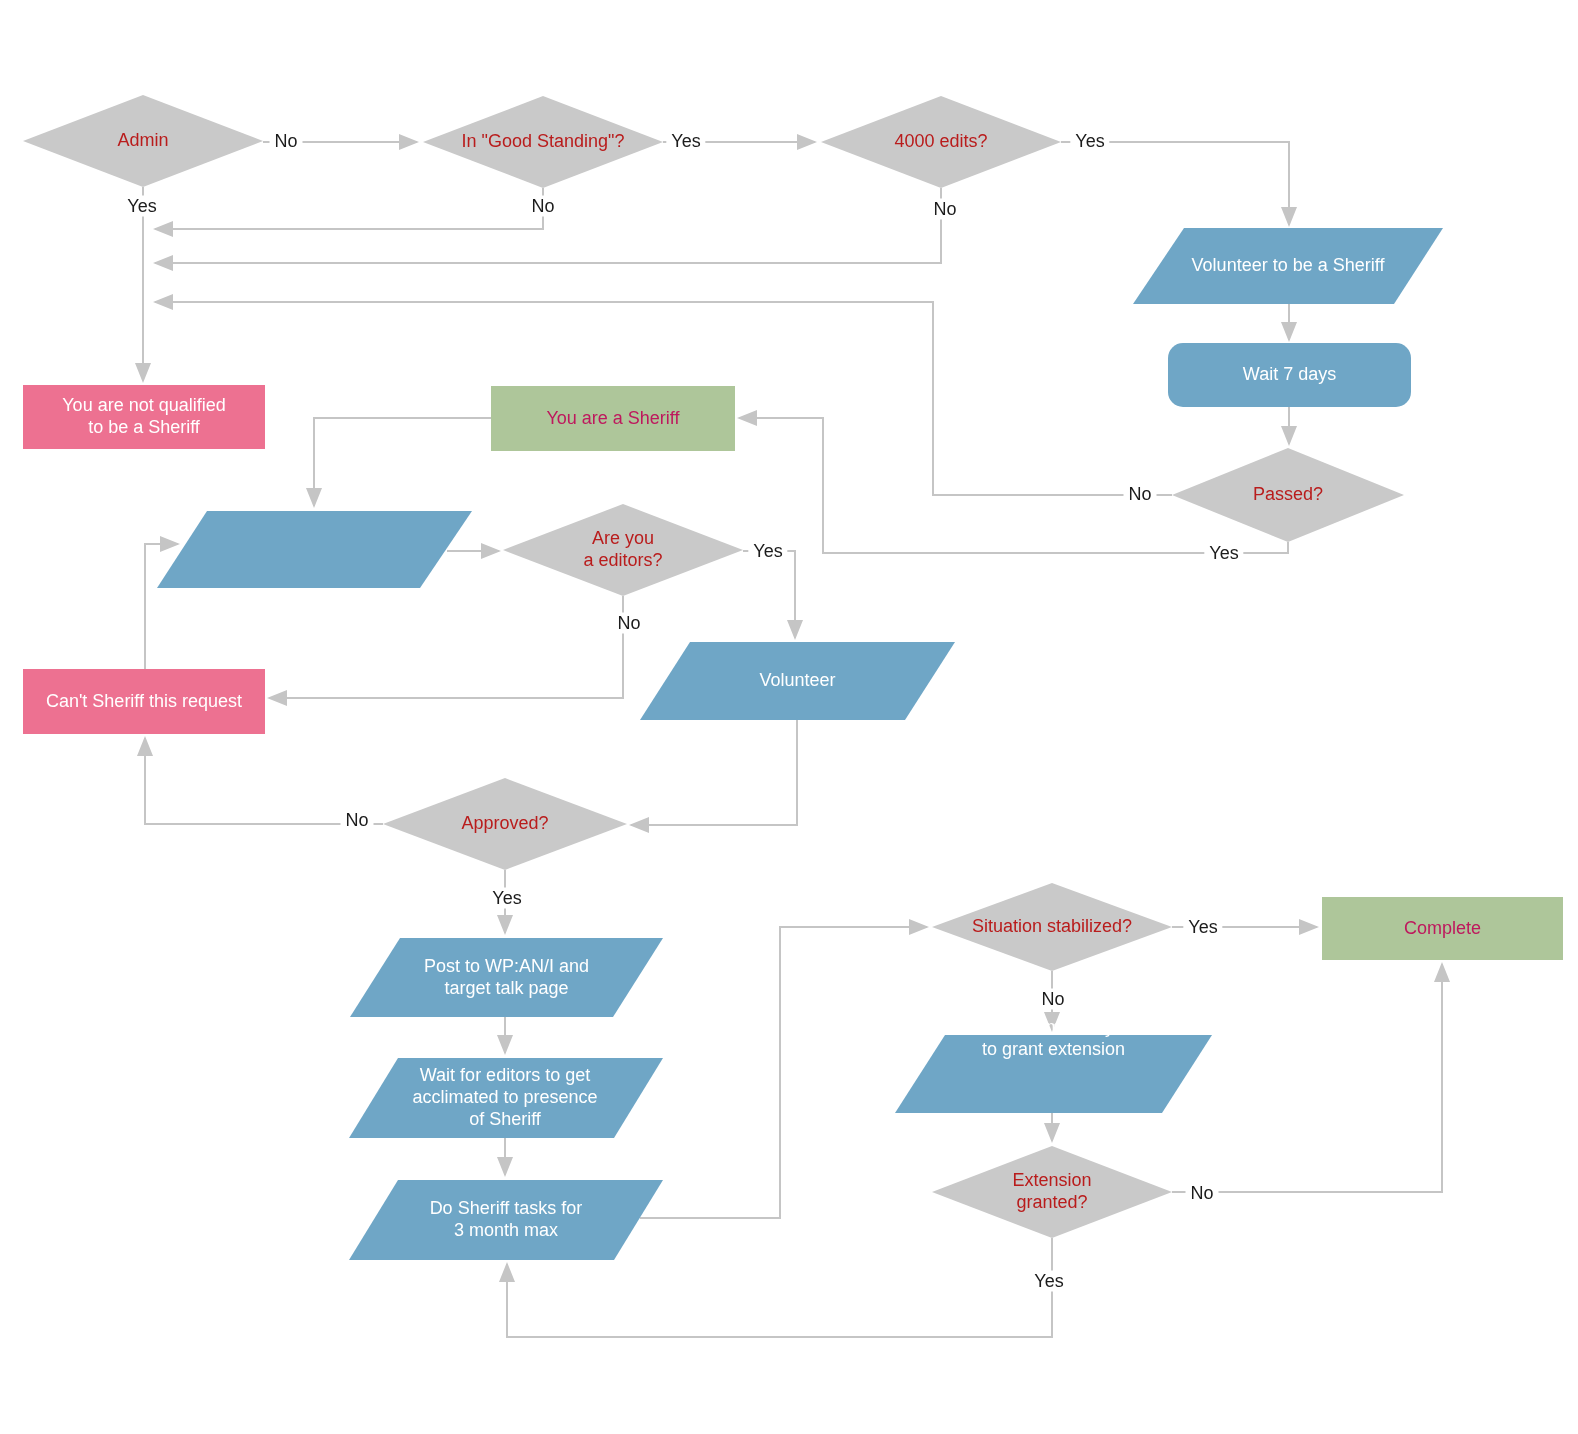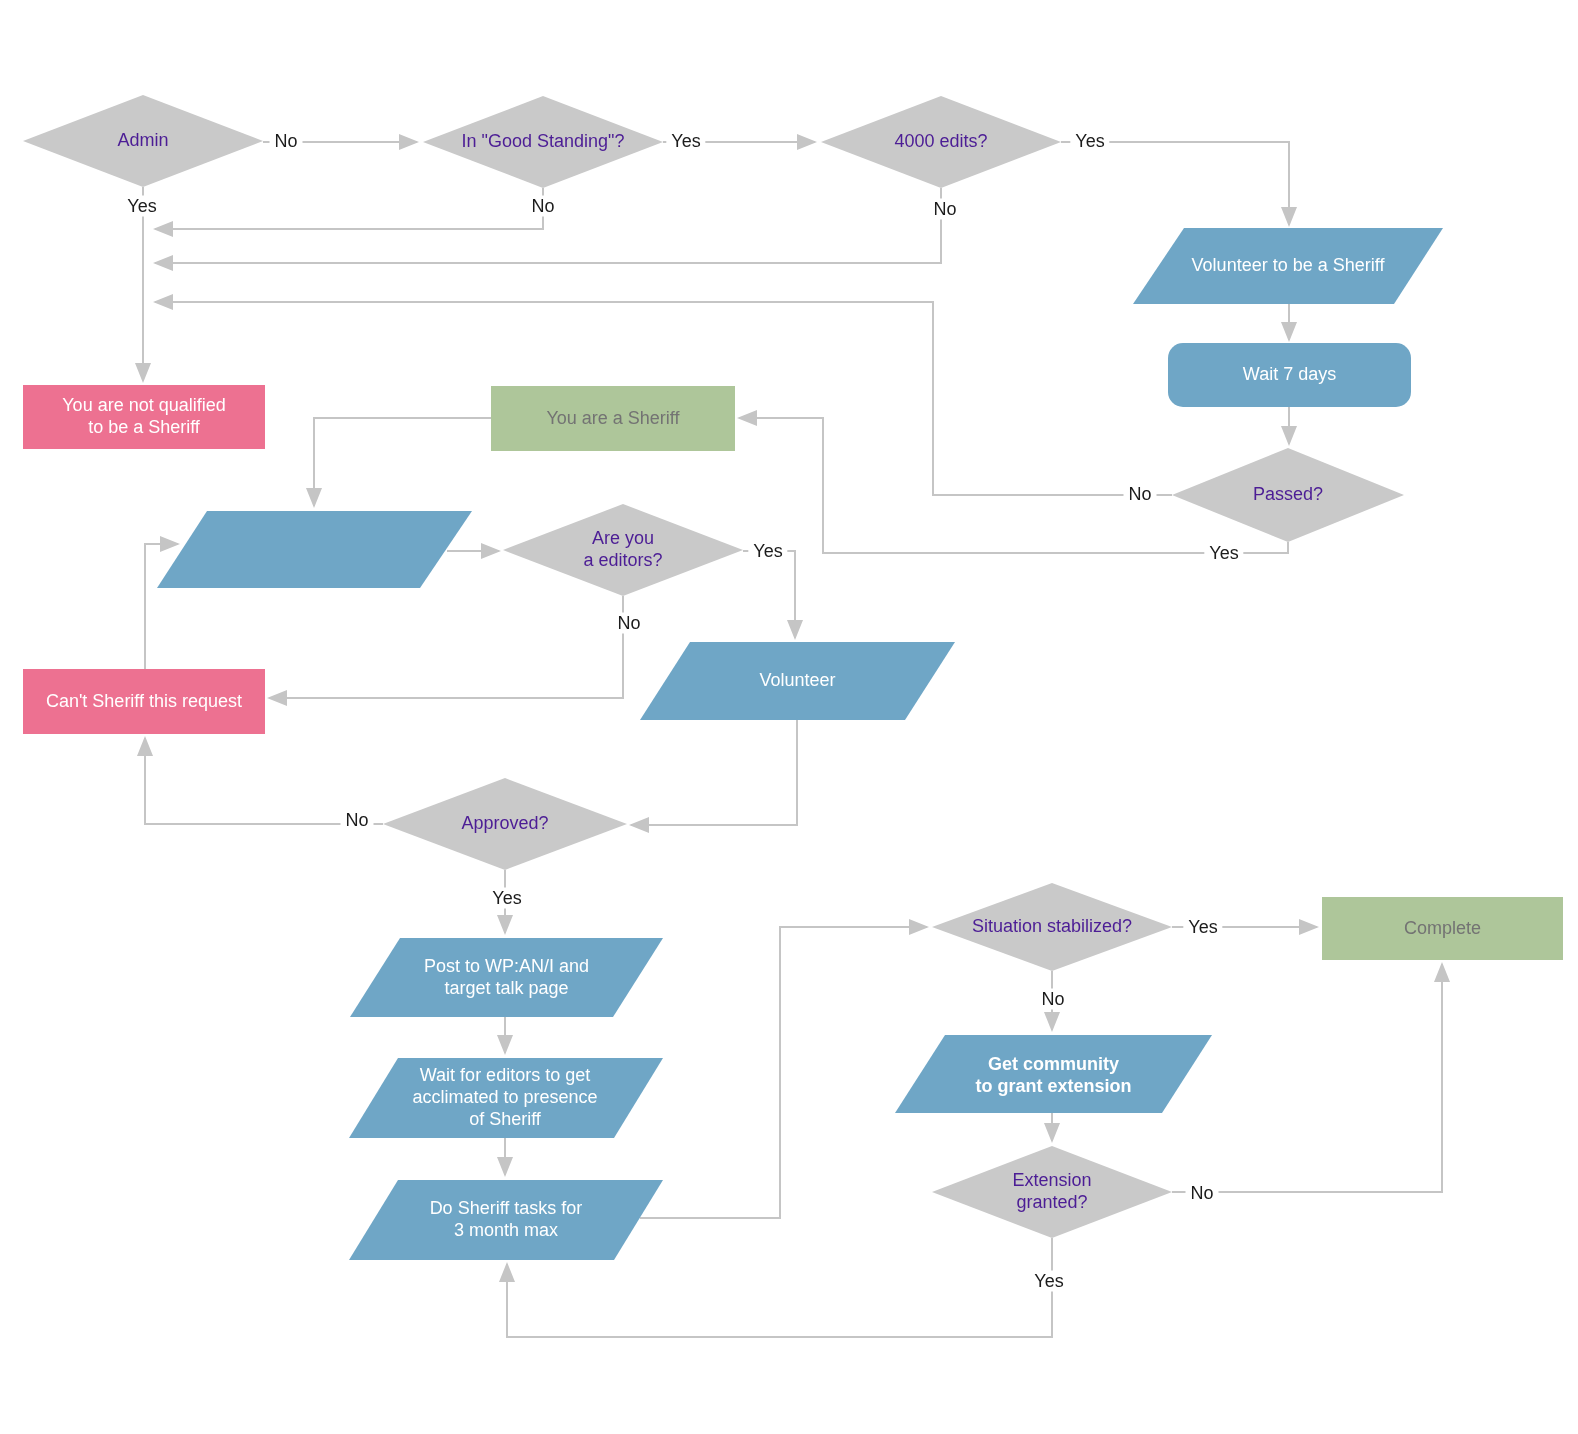--- a/index.html
+++ b/index.html
@@ -5,22 +5,22 @@
   html,body{margin:0;padding:0;background:#ffffff;}
   body{font-family:"Liberation Sans","DejaVu Sans",sans-serif;}
   #canvas{position:relative;width:1578px;height:1434px;background:#ffffff;overflow:hidden;}
   #shapes{position:absolute;left:0;top:0;}
   .node-label{
     position:absolute;display:flex;align-items:center;justify-content:center;
     text-align:center;white-space:pre-line;font-size:18px;line-height:1.22;
     pointer-events:none;
   }
   .on-color{color:#ffffff;}
-  .on-gray{color:#4c1d95;}
-  .on-green{color:#737373;}
+  .on-gray{color:#b91c1c;}
+  .on-green{color:#be185d;}
   .edge-label{
     position:absolute;transform:translate(-50%,-50%);
     font-size:18px;color:#1c1c1c;background:#ffffff;padding:0 5px;
     pointer-events:none;white-space:nowrap;
   }
 </style>
 </head>
 <body>
 
 <div id="canvas">
@@ -105,21 +105,21 @@
   <div class="node-label on-gray" style="left:405px;top:778px;width:200px;height:92px;">Approved?</div>
   <div class="node-label on-color" style="left:350px;top:938px;width:313px;height:79px;">Post to WP:AN/I and
 target talk page</div>
   <div class="node-label on-color" style="left:345px;top:1058px;width:320px;height:80px;">Wait for editors to get
 acclimated to presence
 of Sheriff</div>
   <div class="node-label on-color" style="left:349px;top:1180px;width:314px;height:80px;">Do Sheriff tasks for
 3 month max</div>
   <div class="node-label on-gray" style="left:952px;top:883px;width:200px;height:88px;">Situation stabilized?</div>
   <div class="node-label on-green" style="left:1322px;top:897px;width:241px;height:63px;">Complete</div>
-  <div class="node-label on-color" style="left:895px;top:1027px;width:317px;height:98px;font-weight:bold;">Get community
+  <div class="node-label on-color" style="left:895px;top:990px;width:317px;height:98px;">Get community
 to grant extension</div>
   <div class="node-label on-gray" style="left:952px;top:1146px;width:200px;height:92px;">Extension
 granted?</div>
 
   <div class="edge-label" style="left:286px;top:141px;">No</div>
   <div class="edge-label" style="left:686px;top:141px;">Yes</div>
   <div class="edge-label" style="left:1090px;top:141px;">Yes</div>
   <div class="edge-label" style="left:142px;top:206px;">Yes</div>
   <div class="edge-label" style="left:543px;top:206px;">No</div>
   <div class="edge-label" style="left:945px;top:209px;">No</div>

